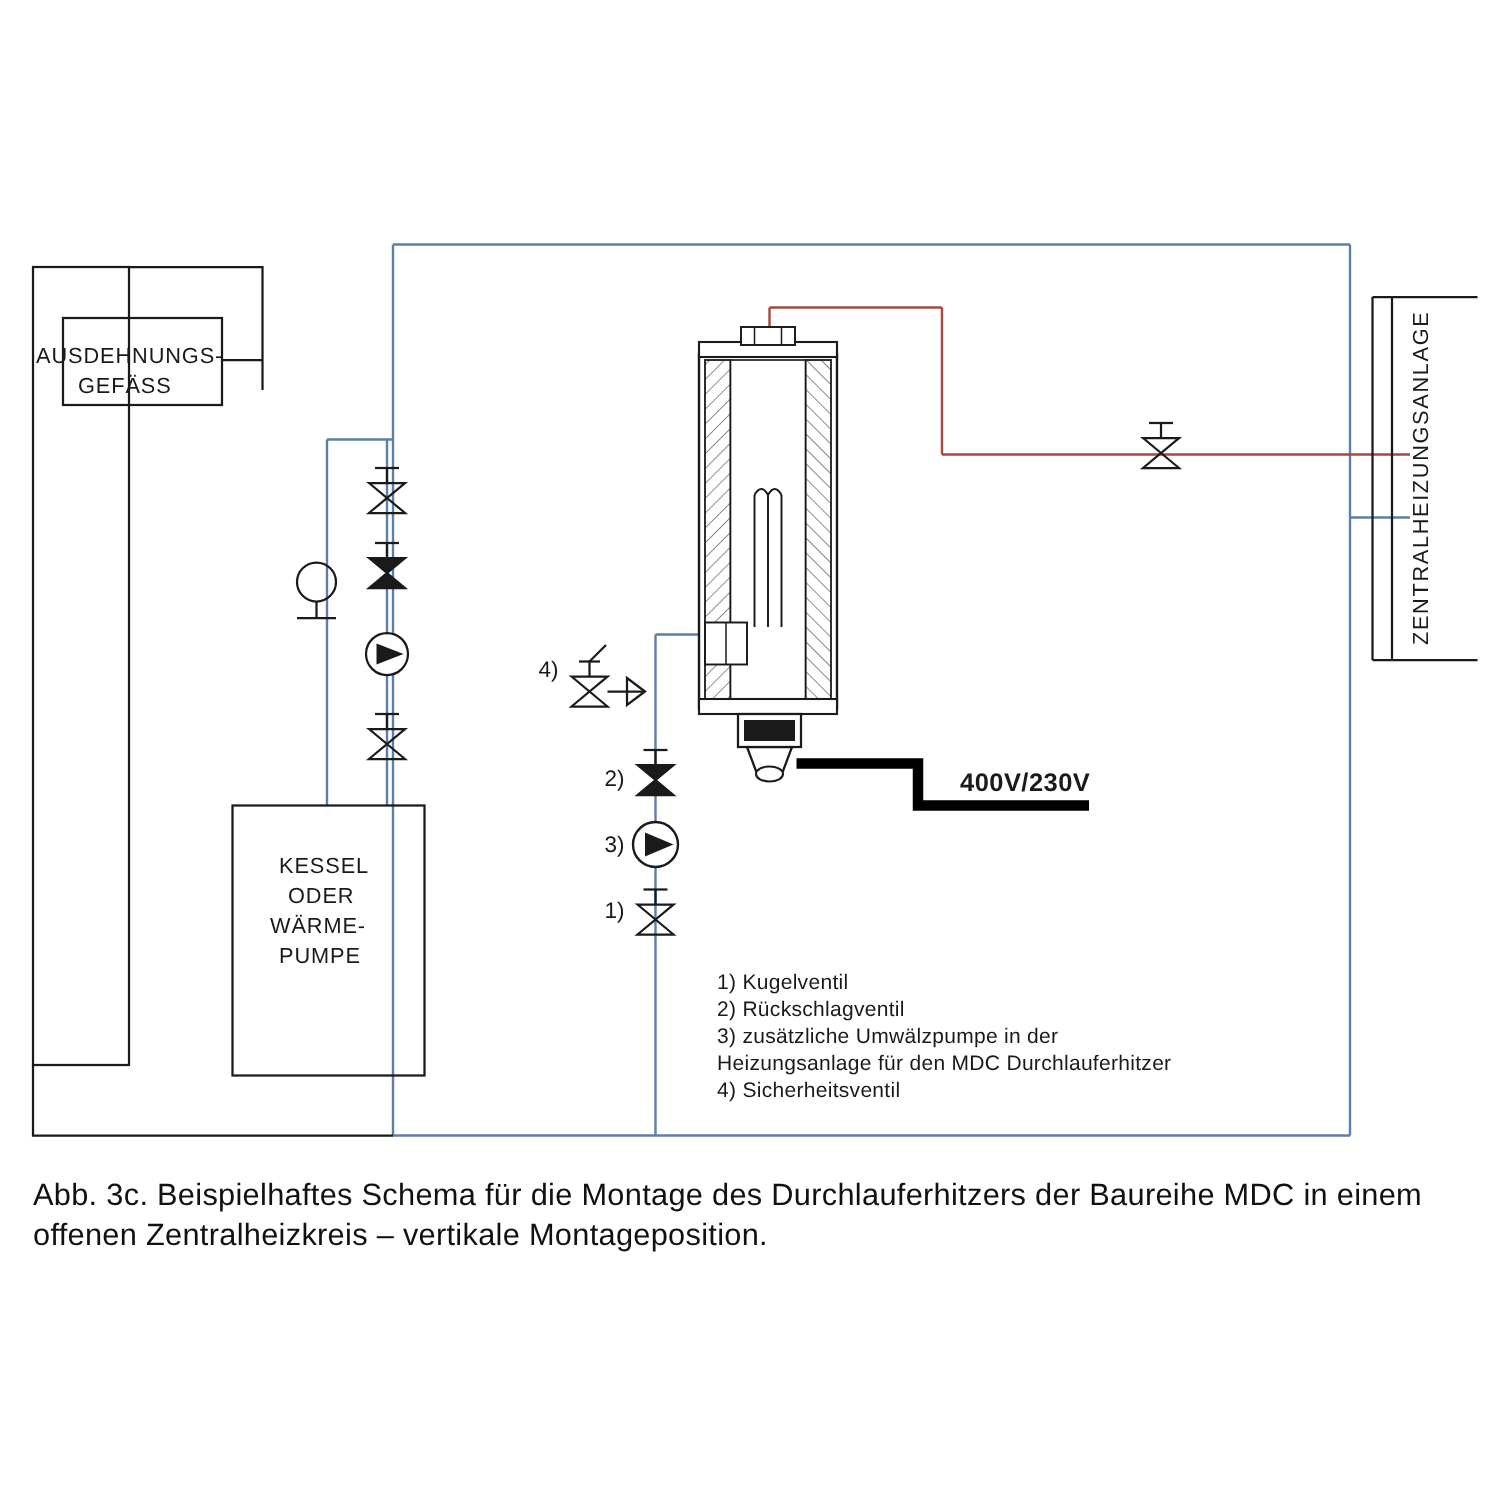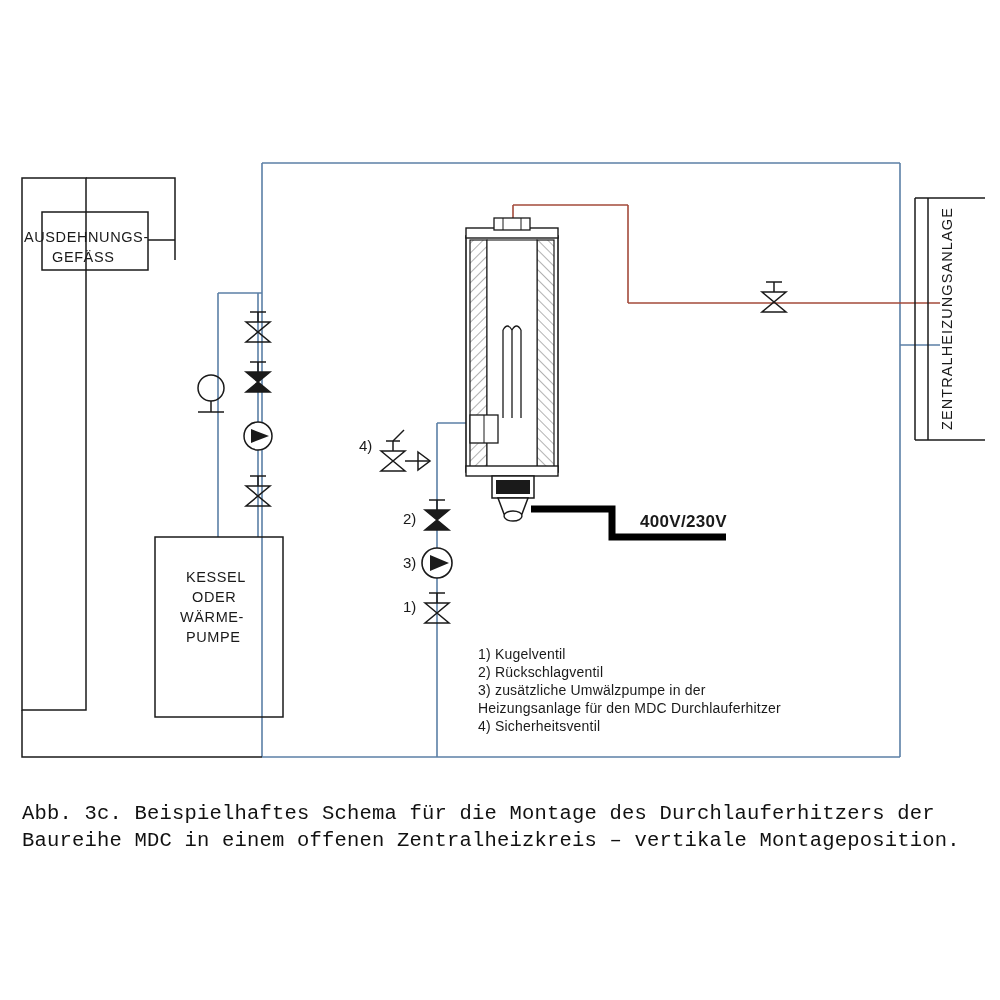--- a/index.html
+++ b/index.html
@@ -24,26 +24,25 @@
     left: 0;
     top: 0;
     width: 1000px;
     height: 1000px;
   }
   .cap {
     position: absolute;
     left: 22px;
     top: 783px;
     width: 950px;
-    font-family: Liberation Mono, monospace;
+    font-family: Liberation Sans, sans-serif;
     font-size: 20.5px;
     line-height: 1.32;
     color: #111;
     letter-spacing: 0.2px;
-    margin-top: 17px;
   }
   text {
     font-family: "Liberation Sans", sans-serif;
     fill: #1a1a1a;
   }
   .lbl {
     font-size: 14.5px;
     letter-spacing: 0.6px;
   }
   .lgd {

